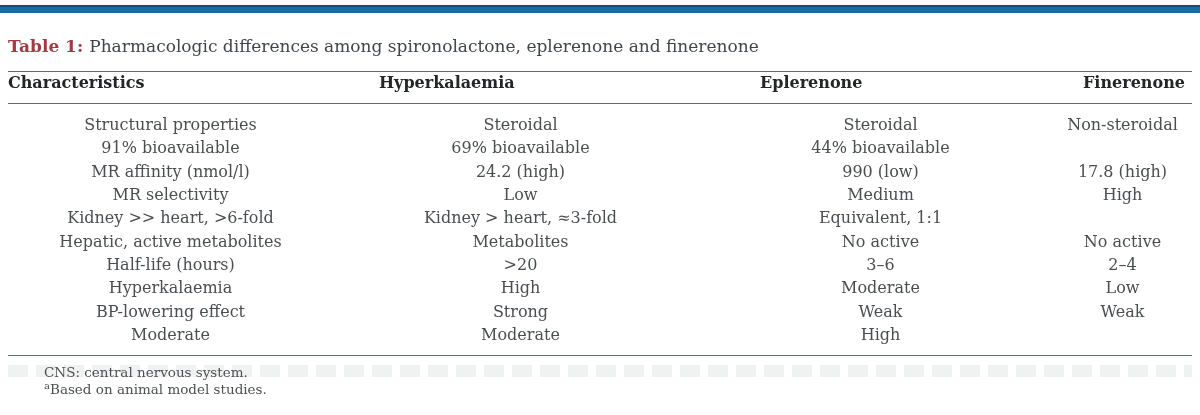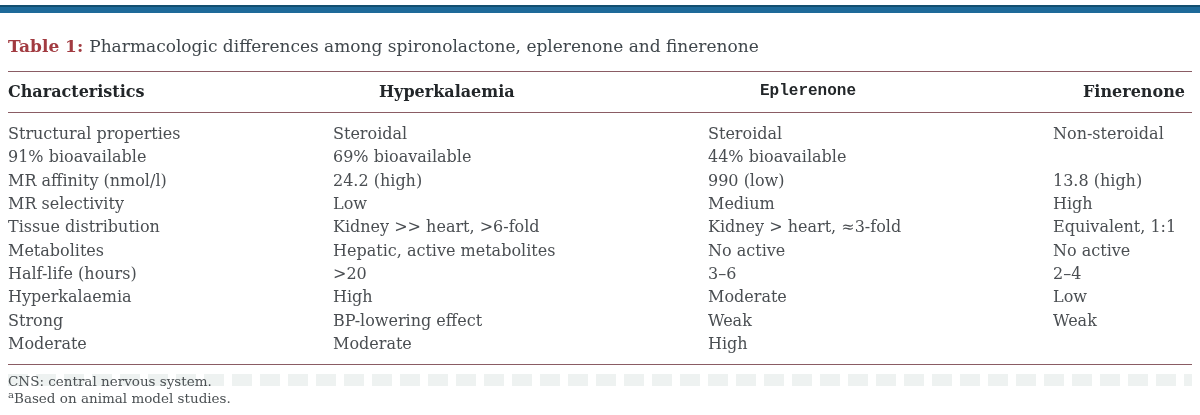--- a/index.html
+++ b/index.html
@@ -31,33 +31,32 @@
   }
   .rule {
     border:none;
     border-top:1px solid #8a5c64;
     height:0; width:100%;
   }
   .rule-1 { margin-top:14px; }
   .rule-2 { margin-top:10px; }
   .rule-3 { margin-top:9px; }
   .thead {
-    margin-top:9px;
     display:grid;
     grid-template-columns:325px 375px 345px 1fr;
     font-size:16px;
     font-weight:bold;
     line-height:21px;
     color:#222629;
     white-space:nowrap;
   }
   .thead .c2 { padding-left:46px; }
-  .thead .c3 { padding-left:52px;font-family:Liberation Mono, monospace; }
+  .thead .c3 { padding-left:52px; }
   .thead .c4 { padding-left:30px; }
-  .tbody { padding-top:9px; font-size:16px; color:#4a4e52; }
+  .tbody { padding-top:9px; font-size:16px; color:#4a4e52;text-align:center; }
   .trow {
     display:grid;
     grid-template-columns:325px 375px 345px 1fr;
     line-height:23.35px;
     white-space:nowrap;
   }
   .cellsup {
     color:#4a6db8;
     font-size:10.5px;
     vertical-align:super;
@@ -69,21 +68,21 @@
     font-size:13.5px;
     line-height:16.5px;
     color:#4b5053;
   }
   .watermark {
     position:absolute;
     left:0; right:0; top:1px;
     height:12px;
     background:repeating-linear-gradient(90deg,#eef2f1 0 20px,#ffffff 20px 28px);
   }
-  .footnote-line { position:relative; }
+  .footnote-line { position:relative;padding-left:36px; }
   .footnote-line sup {
     font-size:10px;
     vertical-align:super;
     line-height:0;
   }
 </style>
 </head>
 <body>
 
 <div class="page">
@@ -109,55 +108,54 @@
         </div>
         <div class="trow">
           <div class="cell c2">91% bioavailable</div>
           <div class="cell c3">69% bioavailable</div>
           <div class="cell c4">44% bioavailable</div>
         </div>
         <div class="trow">
           <div class="cell c1">MR affinity (nmol/l)</div>
           <div class="cell c2">24.2 (high)</div>
           <div class="cell c3">990 (low)</div>
-          <div class="cell c4">13.8 (high)</div>
+          <div class="cell c4">17.8 (high)</div>
         </div>
         <div class="trow">
           <div class="cell c1">MR selectivity</div>
           <div class="cell c2">Low</div>
           <div class="cell c3">Medium</div>
           <div class="cell c4">High</div>
         </div>
         <div class="trow">
-          <div class="cell c1">Tissue distribution</div>
           <div class="cell c2">Kidney &gt;&gt; heart, &gt;6-fold</div>
           <div class="cell c3">Kidney &gt; heart, ≈3-fold</div>
           <div class="cell c4">Equivalent, 1:1</div>
         </div>
         <div class="trow">
+          <div class="cell c2">Hepatic, active metabolites</div>
           <div class="cell c1">Metabolites</div>
-          <div class="cell c2">Hepatic, active metabolites</div>
           <div class="cell c3">No active</div>
           <div class="cell c4">No active</div>
         </div>
         <div class="trow">
           <div class="cell c1">Half-life (hours)</div>
           <div class="cell c2">&gt;20</div>
           <div class="cell c3">3–6</div>
           <div class="cell c4">2–4</div>
         </div>
         <div class="trow">
           <div class="cell c1">Hyperkalaemia</div>
           <div class="cell c2">High</div>
           <div class="cell c3">Moderate</div>
           <div class="cell c4">Low</div>
         </div>
         <div class="trow">
+          <div class="cell c1">BP-lowering effect</div>
           <div class="cell c2">Strong</div>
-          <div class="cell c1">BP-lowering effect</div>
           <div class="cell c3">Weak</div>
           <div class="cell c4">Weak</div>
         </div>
         <div class="trow">
           <div class="cell c2">Moderate</div>
           <div class="cell c3">Moderate</div>
           <div class="cell c4">High</div>
         </div>
       </div>
     <hr class="rule rule-3">

